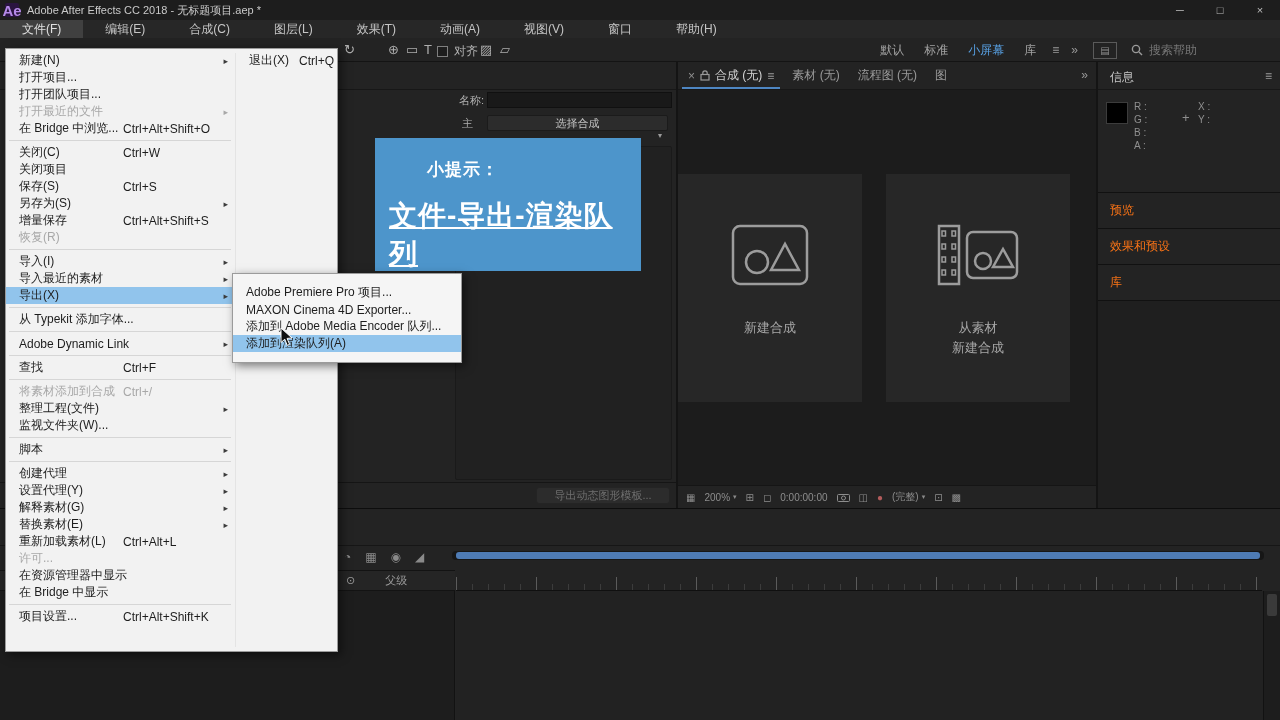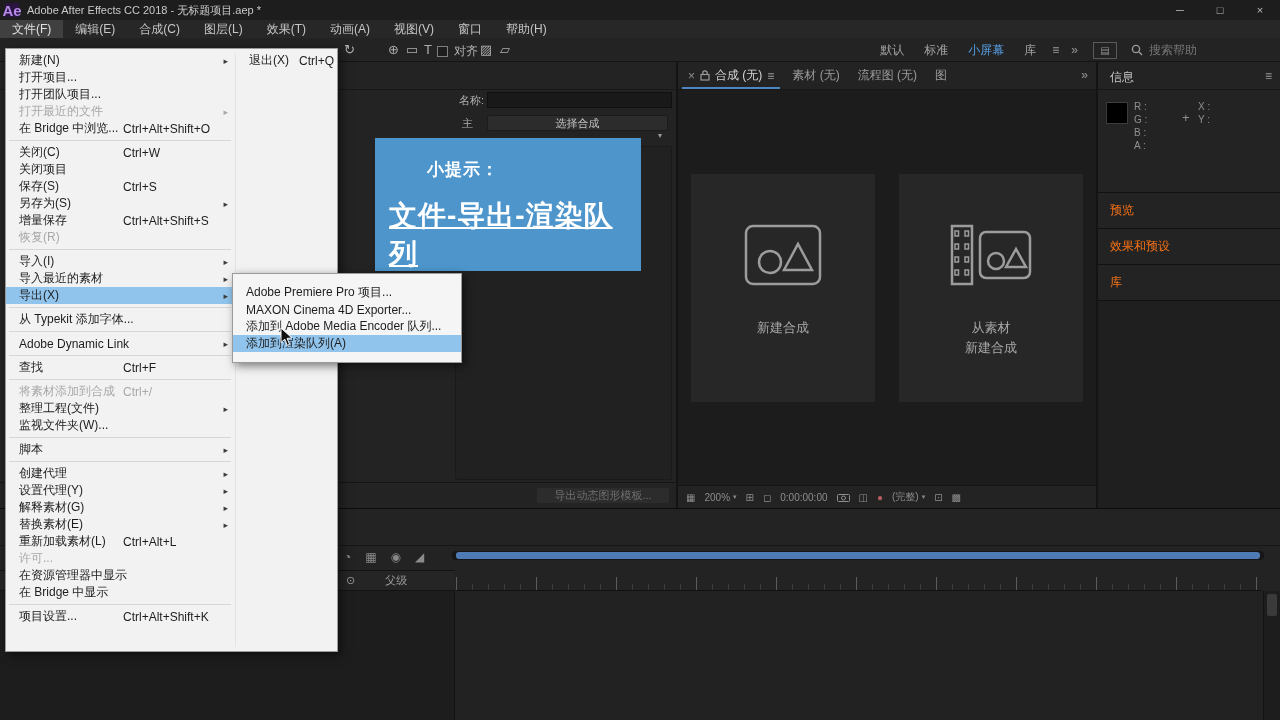--- a/index.html
+++ b/index.html
@@ -14,21 +14,21 @@
 
   
   .title-bar { left:0; top:0; width:1280px; height:20px; background:#1d1d1d; display:flex; align-items:center; }
   .ae-logo { width:14px; height:14px; margin-left:5px; background:#2a1440; color:#b58ae8; font-size:15px; font-weight:bold; display:flex; align-items:center; justify-content:center; border-radius:2px; }
   .title-text { margin-left:8px; font-size:11px; color:#c9c9c9; }
   .win-controls { margin-left:auto; display:flex; height:100%; }
   .win-btn { width:40px; display:flex; align-items:center; justify-content:center; font-size:11px; color:#bdbdbd; }
 
   
   .menu-bar { left:0; top:20px; width:1280px; height:18px; background:#272727; display:flex; align-items:stretch; }
-  .menu-bar-item { padding:0 12px; display:flex; align-items:center; color:#c6c6c6; font-size:12px; }
+  .menu-bar-item { padding:0 22px; display:flex; align-items:center; color:#c6c6c6; font-size:12px; }
   .menu-bar-item.active { background:#404040; color:#e0e0e0; }
 
   
   .toolbar { left:0; top:38px; width:1280px; height:24px; background:#232323; border-bottom:1px solid #141414; }
   .tool-icon { position:absolute; top:4px; color:#adadad; font-size:13px; line-height:16px; }
   .snap { position:absolute; left:437px; top:5px; display:flex; gap:6px; align-items:center; color:#b3b3b3; font-size:12px; }
   .snap-box { width:11px; height:11px; border:1px solid #7f7f7f; background:#1d1d1d; }
   .ws { position:absolute; top:0; right:4px; height:24px; display:flex; align-items:center; }
   .ws-tabs { display:flex; align-items:center; }
   .ws-item { margin:0 10px; color:#a3a3a3; font-size:12px; white-space:nowrap; }
@@ -59,21 +59,21 @@
   .comp-panel { left:678px; top:62px; width:418px; height:446px; }
   .comp-tabs { display:flex; align-items:stretch; gap:18px; padding-left:10px; height:100%; }
   .comp-tab { display:flex; align-items:center; gap:5px; color:#9a9a9a; font-size:12px; position:relative; white-space:nowrap; }
   .comp-tab .tab-close,.comp-tab .tab-lock,.comp-tab .tab-menu { display:none; }
   .comp-tab.close .tab-close { display:inline; color:#8f8f8f; }
   .comp-tab.lock .tab-lock { display:inline-flex; }
   .comp-tab.menu .tab-menu { display:inline; color:#9a9a9a; }
   .comp-tab.active { color:#d4d4d4; }
   .comp-tab.active::after { content:""; position:absolute; left:-6px; right:-6px; bottom:0; height:2px; background:#4e86c2; }
   .tab-overflow { position:absolute; right:8px; top:6px; color:#9a9a9a; }
-  .comp-viewer { position:absolute; left:0; top:28px; width:418px; height:395px; background:#1c1c1c; display:flex; align-items:center; justify-content:center; gap:24px; }
+  .comp-viewer { position:absolute; left:0; top:28px; width:418px; height:395px; background:#1c1c1c; display:flex; align-items:center; gap:24px; }
   .comp-tile { width:184px; height:228px; background:#272727; display:flex; flex-direction:column; align-items:center; padding-top:50px; }
   .comp-tile-label { margin-top:32px; font-size:13px; color:#a8a8a8; text-align:center; white-space:pre-line; line-height:1.6; }
   .comp-status { position:absolute; left:0; bottom:0; width:418px; height:23px; background:#232323; border-top:1px solid #151515; display:flex; align-items:center; gap:9px; padding:0 8px; font-size:10px; color:#8d8d8d; white-space:nowrap; overflow:hidden; }
   .status-group { display:flex; align-items:center; gap:3px; }
   .status-caret { font-size:7px; color:#8a8a8a; }
   .status-red { color:#b25b5b; }
 
   
   .sidebar { left:1098px; top:62px; width:182px; height:446px; }
   .info-title { position:absolute; left:12px; top:7px; color:#c6c6c6; font-size:12px; }

